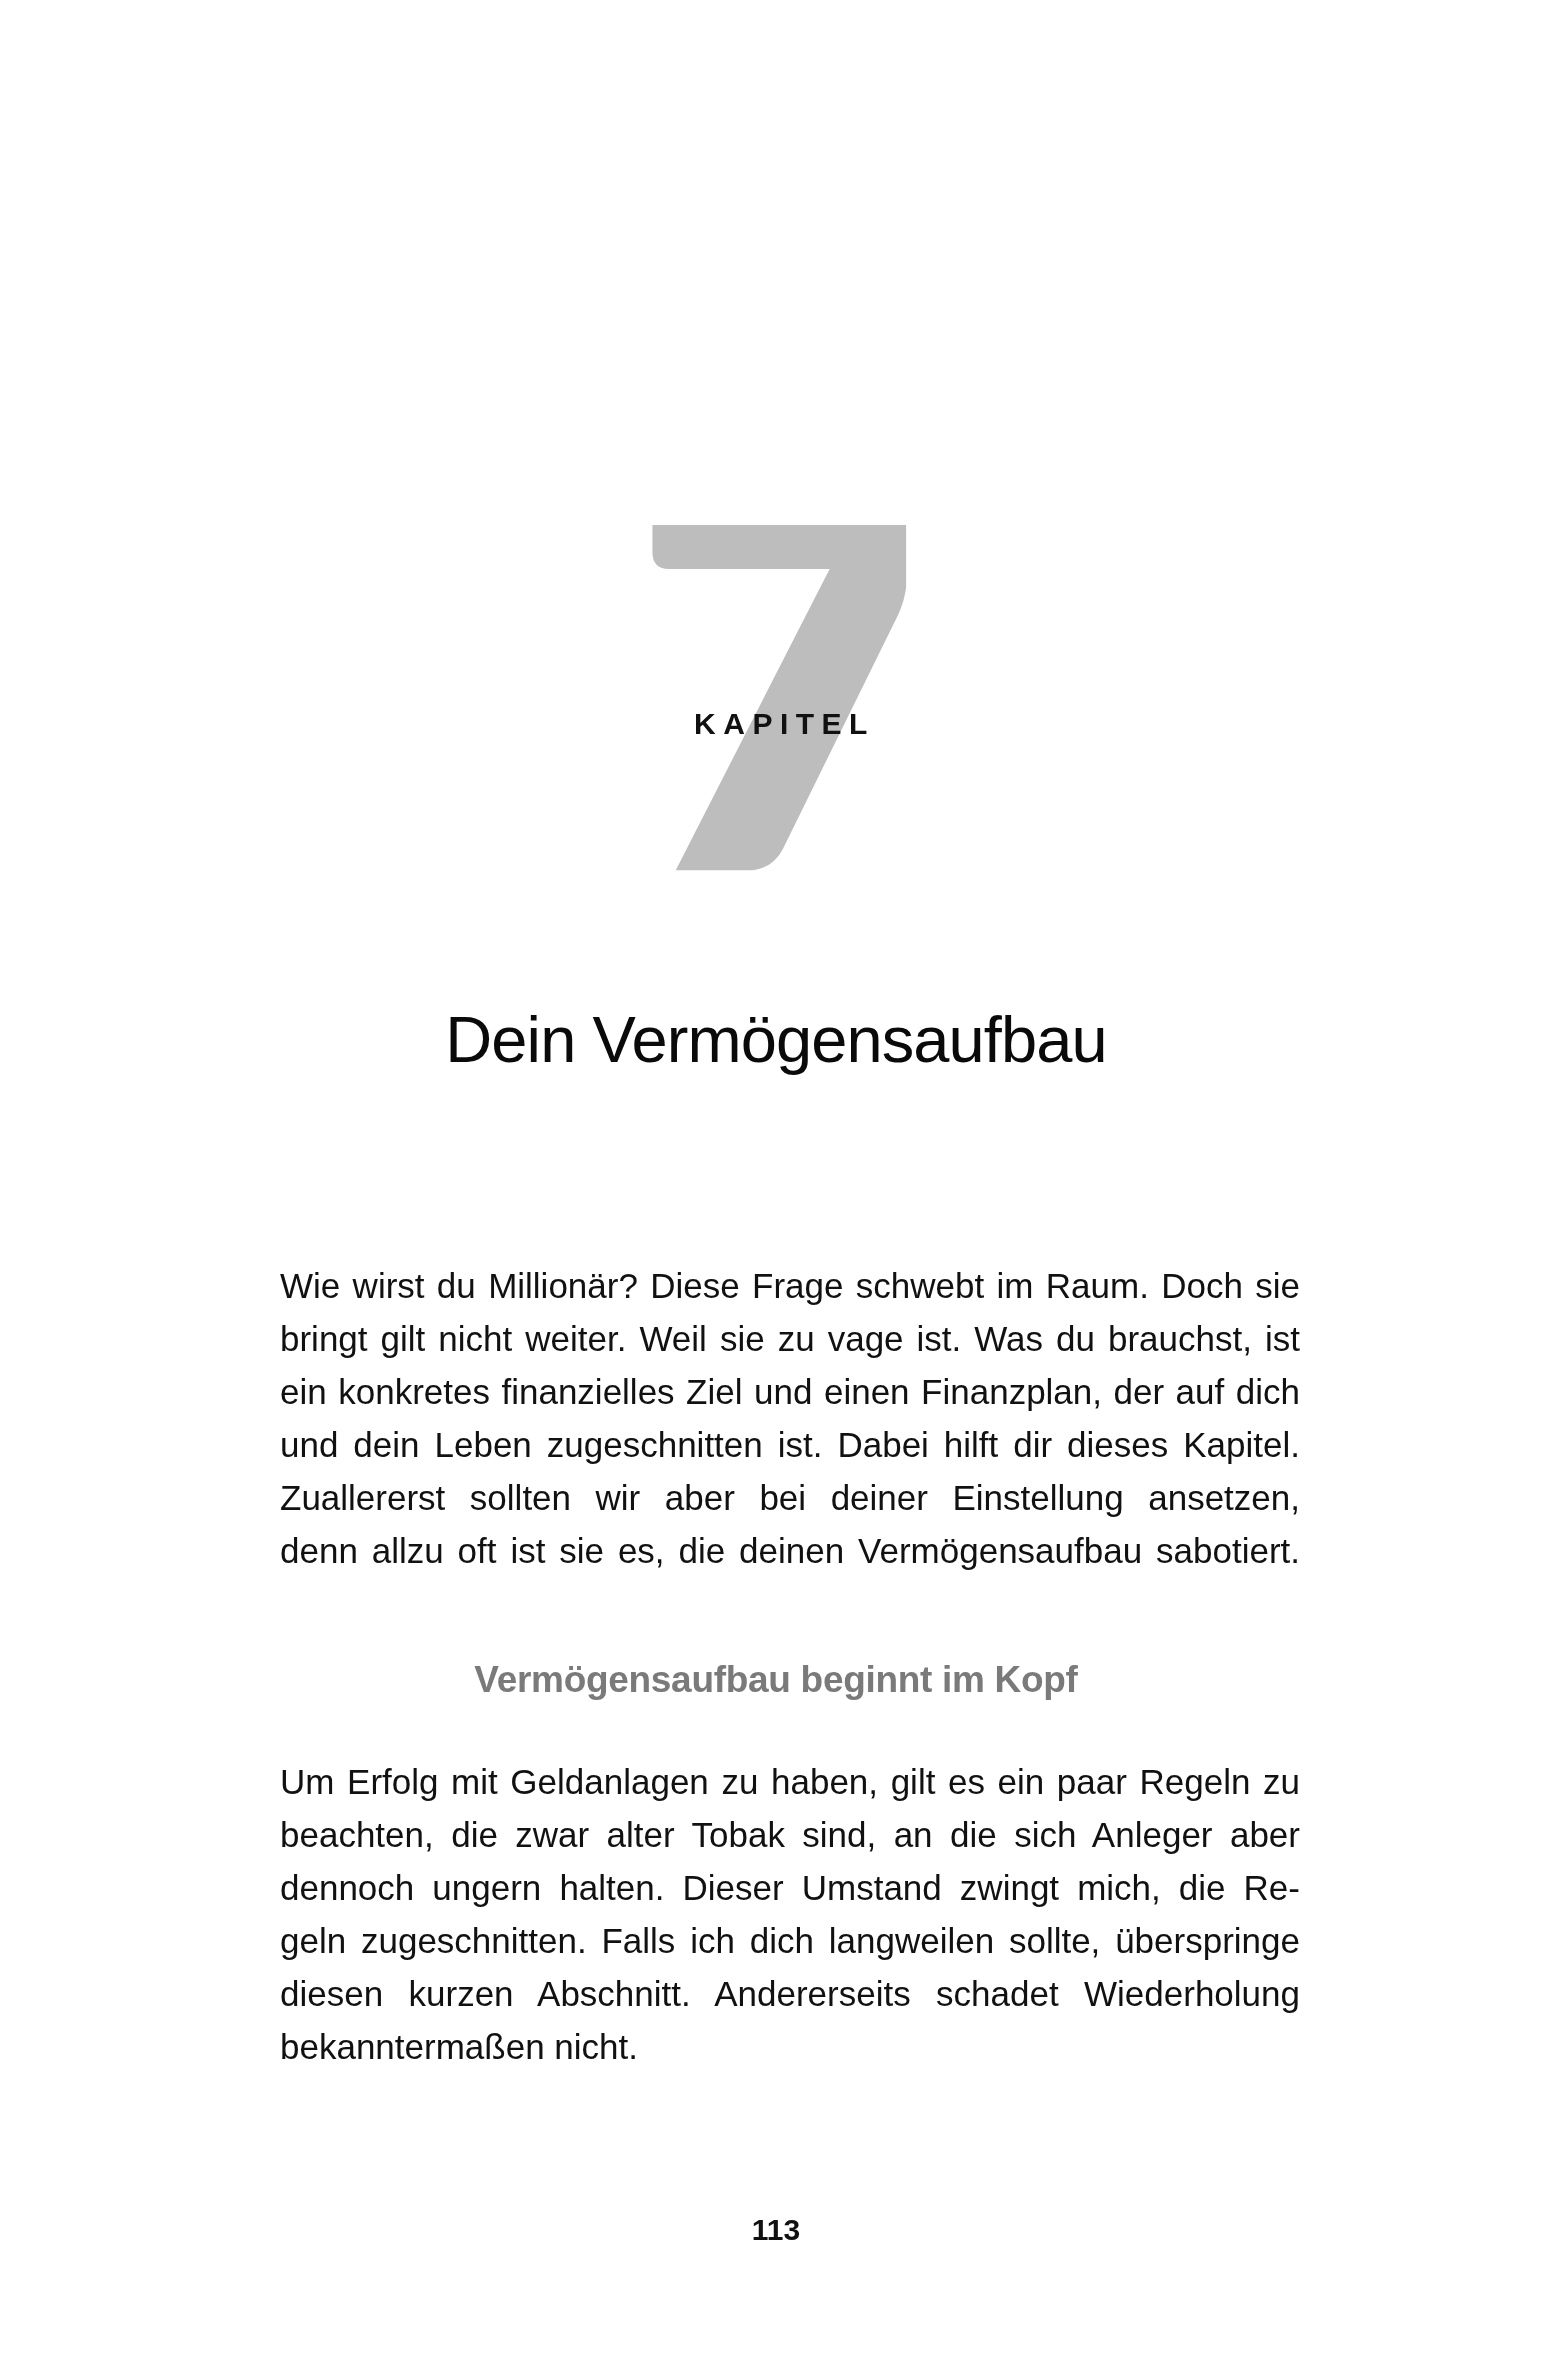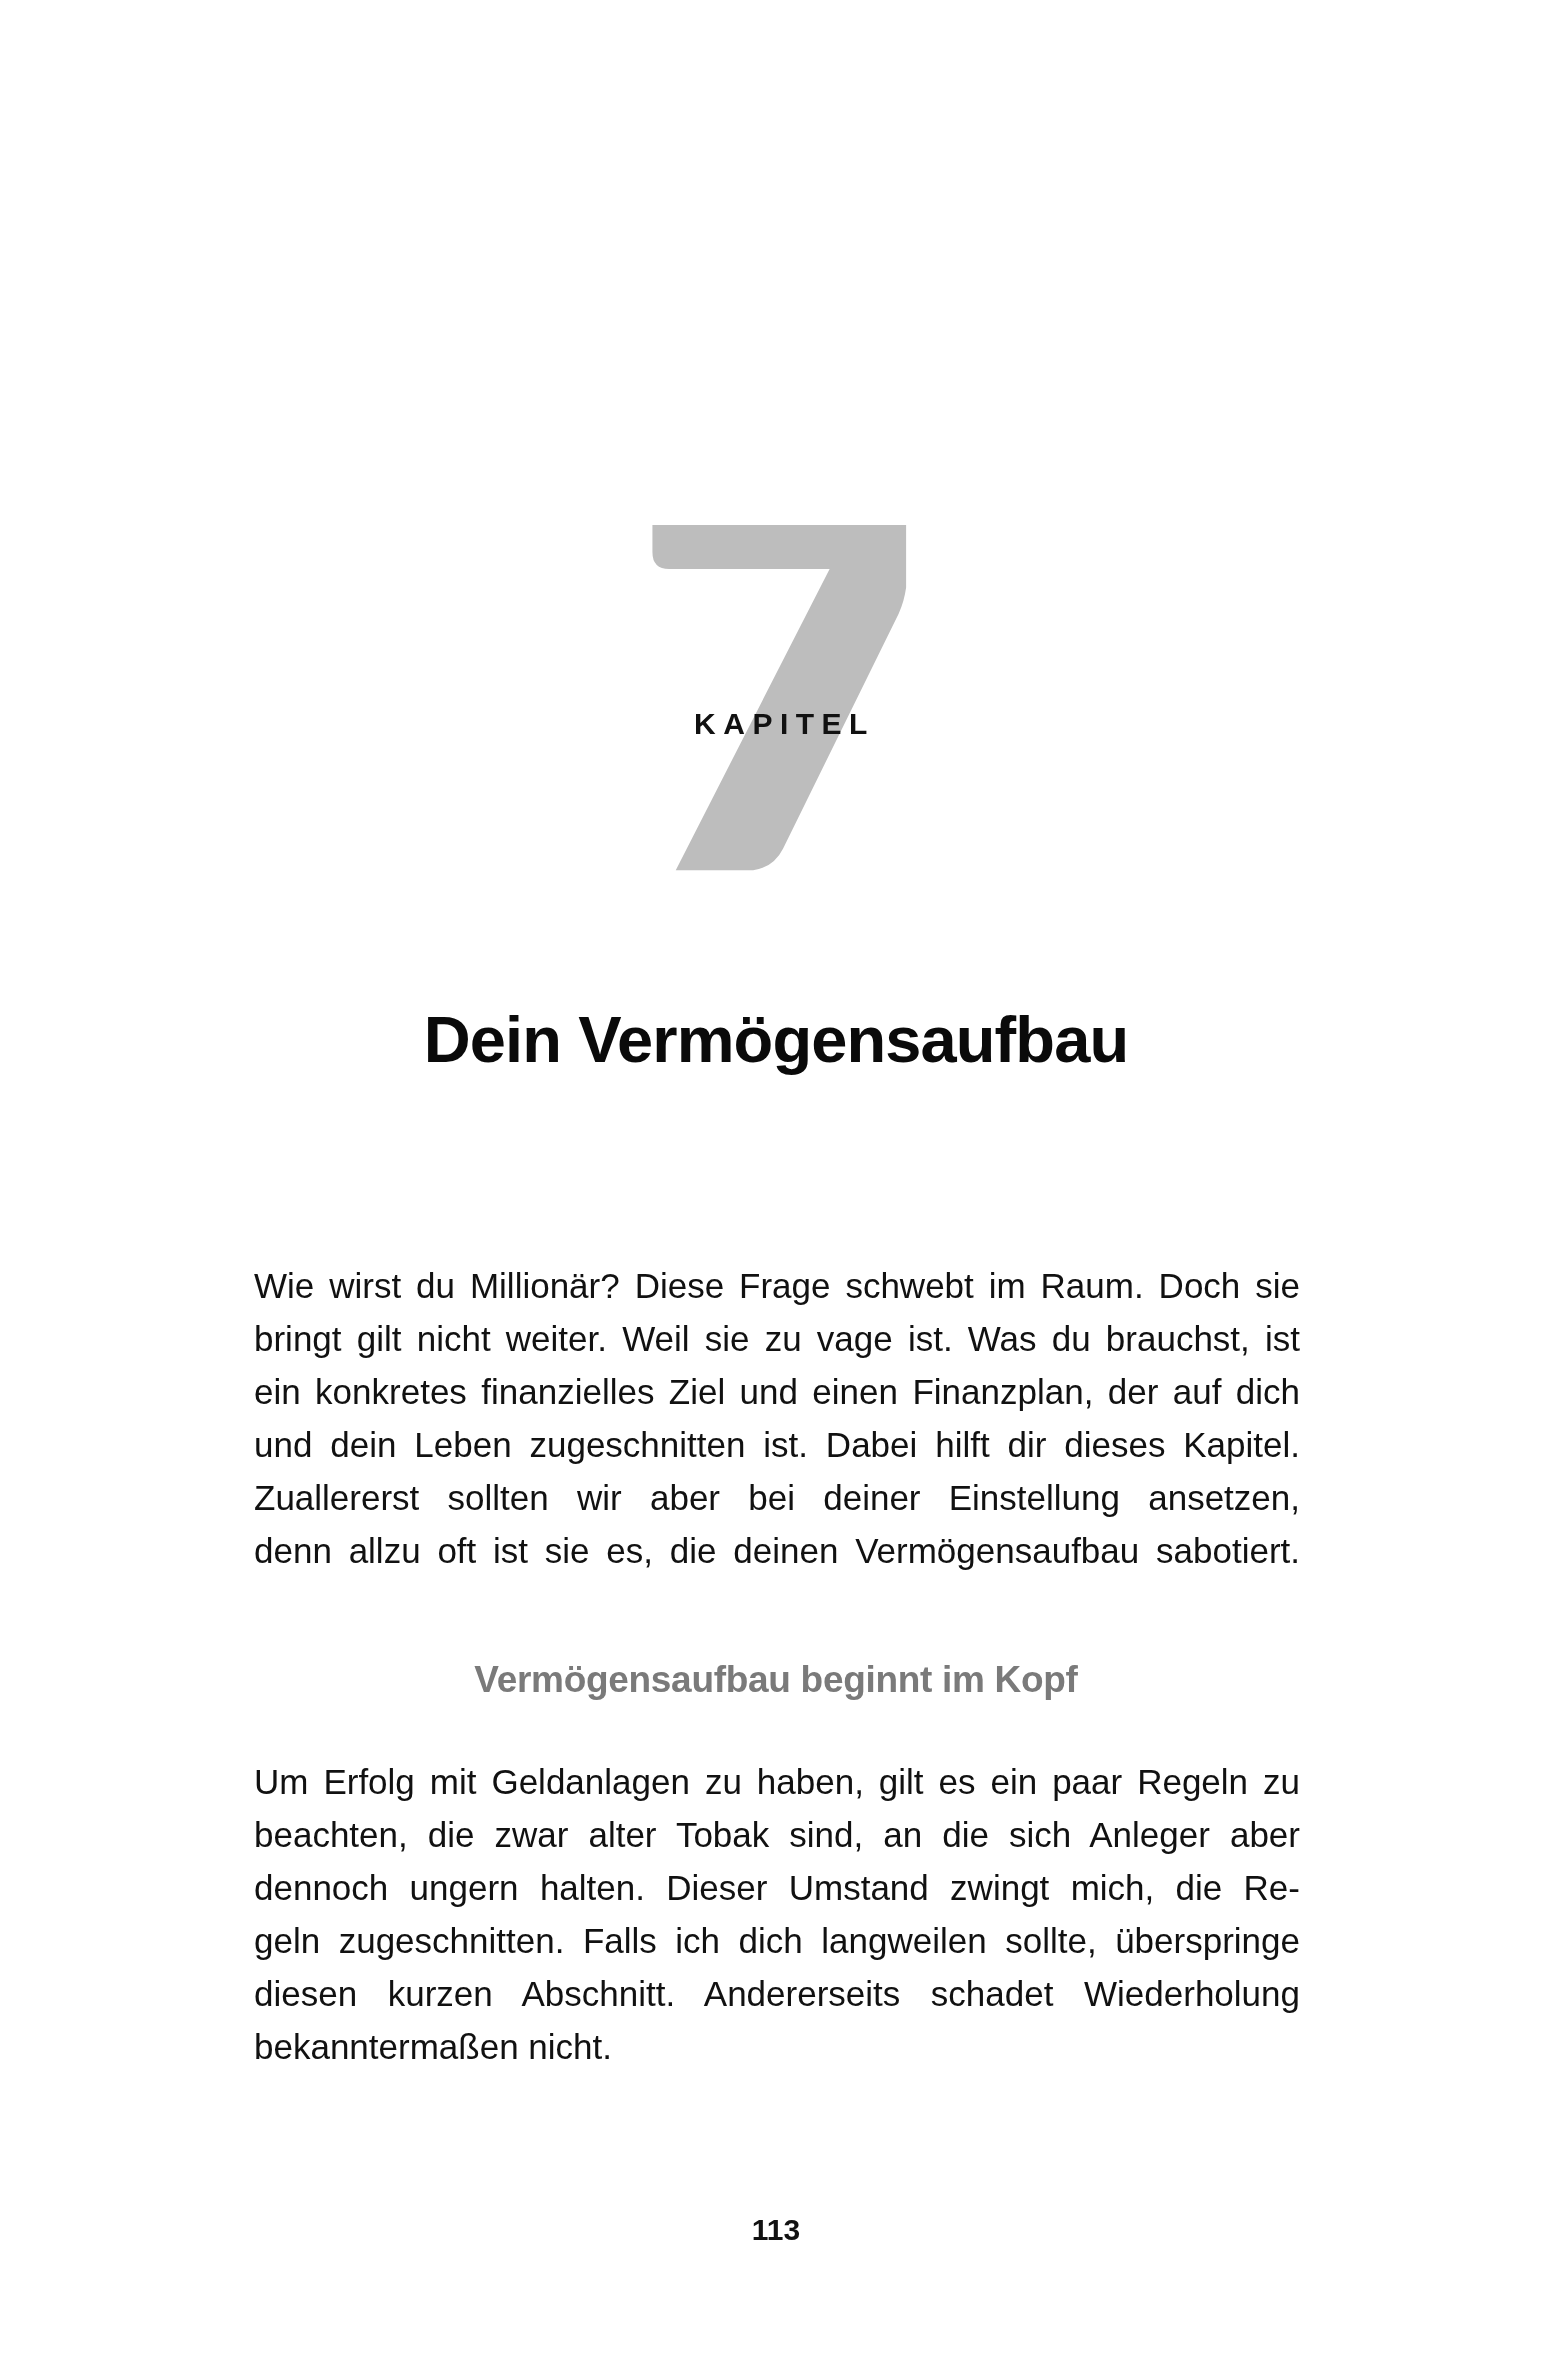--- a/index.html
+++ b/index.html
@@ -2,23 +2,23 @@
 <html style="font-size:15px"><head>
   <meta charset="utf-8">
   <style>
     html, body { margin:0; padding:0; background:#ffffff; }
     body { width:1552px; height:2378px; position:relative; overflow:hidden;
            font-family:"Liberation Sans", "DejaVu Sans", sans-serif; color:#111; }
     .big-seven { position:absolute; left:643px; top:485px; width:280px; height:429px; }
     .kapitel { position:absolute; left:0; width:1552px; top:707px; text-align:center;
                font-size:30px; font-weight:bold; letter-spacing:7.5px; color:#111; padding-left:17px; box-sizing:border-box; }
     .chapter-title { position:absolute; left:0; width:1552px; top:1002px; text-align:center;
-                     font-size:65px; font-weight:bold; color:#0a0a0a; letter-spacing:-0.9px; }
+                     font-size:65px; font-weight:normal; color:#0a0a0a; letter-spacing:-0.9px; }
     .para { position:absolute; left:254px; width:1046px; font-size:35px; color:#111; }
-    .line { display:block; height:53px; line-height:53px; text-align:justify; text-align-last:justify; white-space:nowrap; }
+    .line { display:block; height:53px; line-height:53px; text-align:justify; text-align-last:justify; white-space:nowrap;margin-left:26px; }
     .line.last { text-align-last:left; }
     .section-heading { position:absolute; left:0; width:1552px; top:1659px; text-align:center;
                        font-size:37px; font-weight:bold; color:#7a7a7a; letter-spacing:-0.3px; }
     .page-number { position:absolute; left:0; width:1552px; top:2213px; text-align:center;
                    font-size:30px; font-weight:bold; color:#111; }
   </style>
 </head>
 <body>
 
 <svg class="big-seven" viewBox="0 0 300 460" xmlns="http://www.w3.org/2000/svg">

